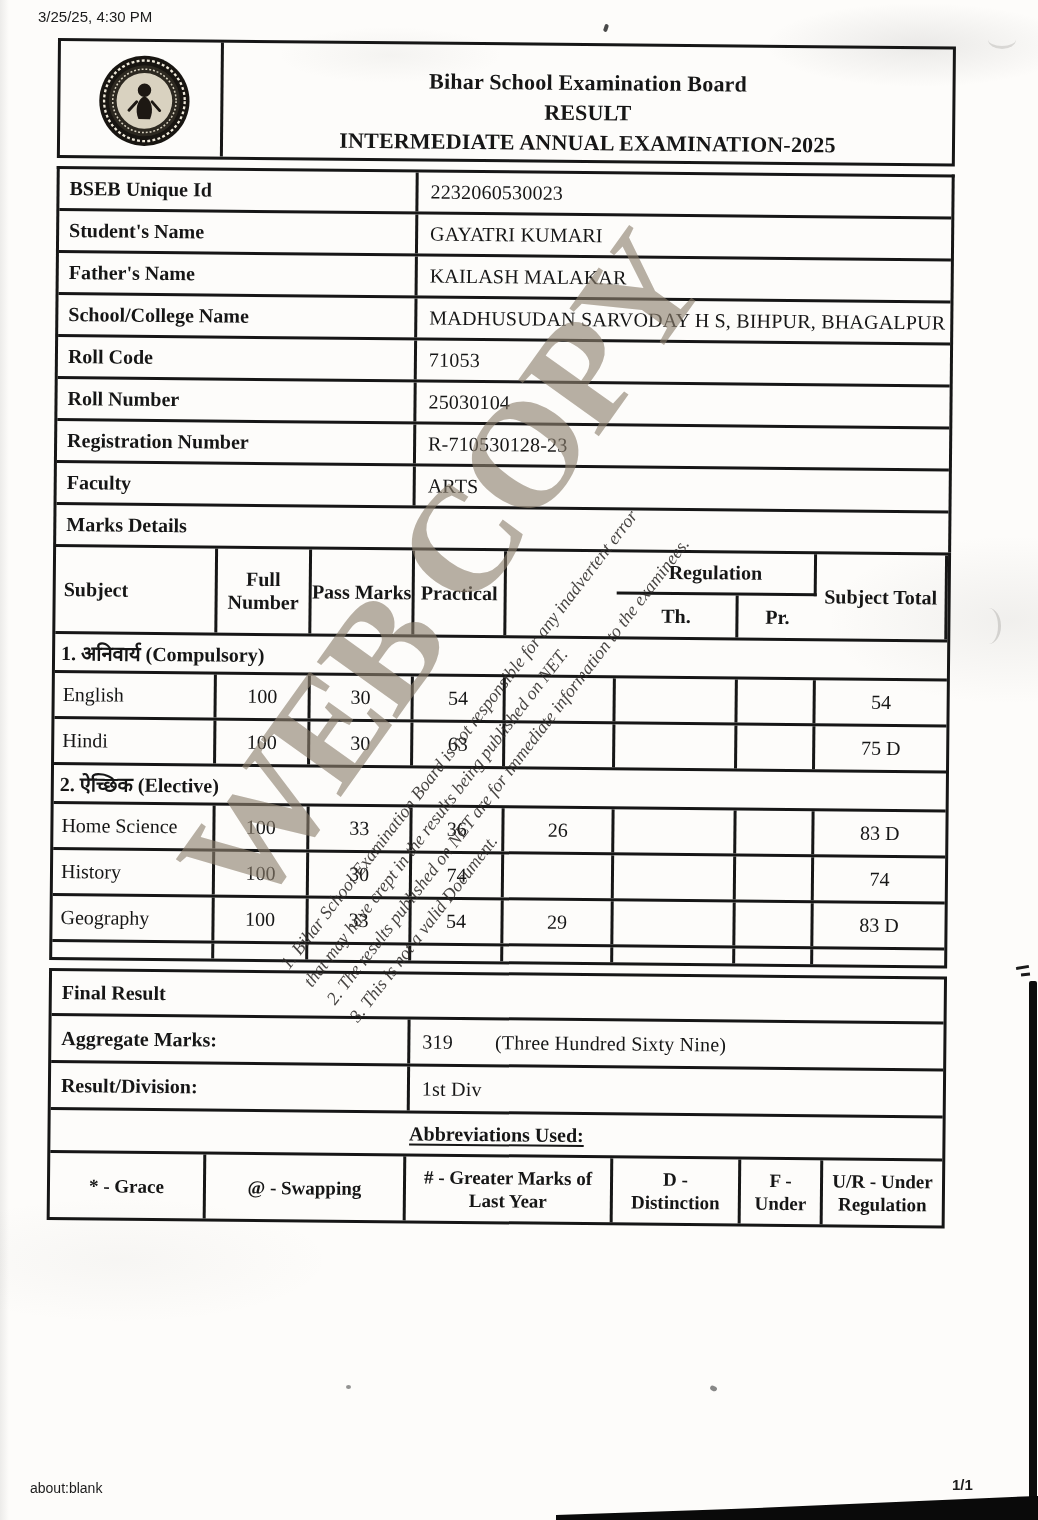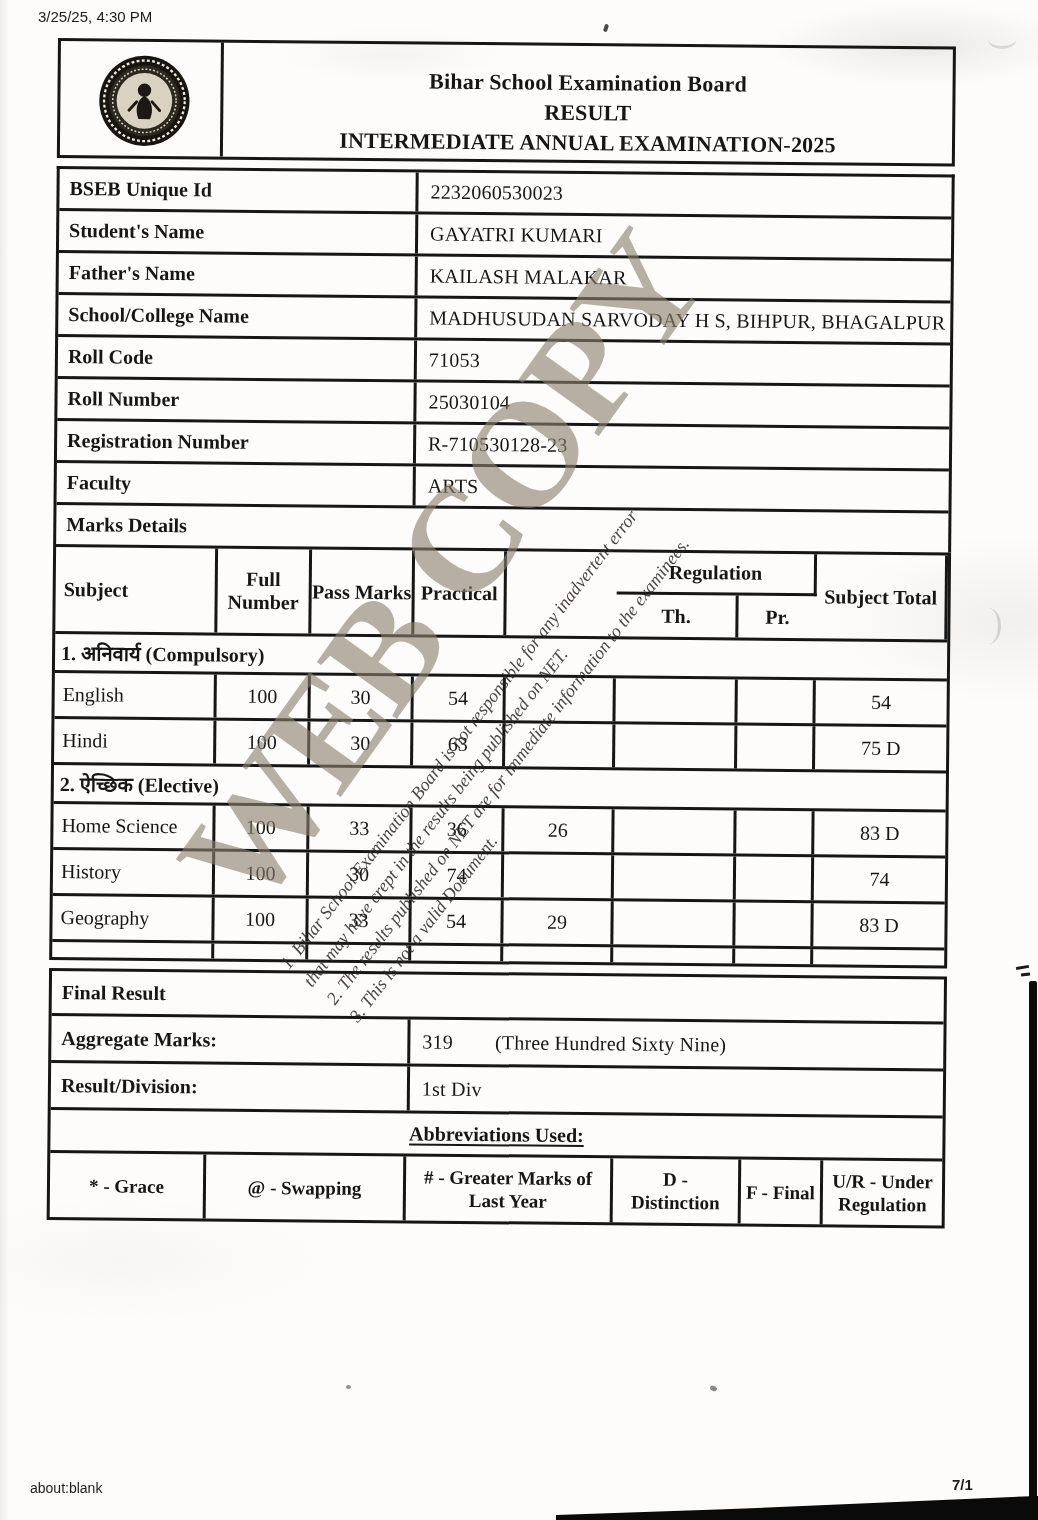--- a/index.html
+++ b/index.html
@@ -107,21 +107,21 @@
   .speck2{left:346px;top:1385px;width:5px;height:4px;background:#777;border-radius:50%;opacity:.8;}
   .speck3{left:710px;top:1386px;width:7px;height:5px;background:#6a6a6a;border-radius:50% 40% 60% 50%;opacity:.8;transform:rotate(30deg);}
   .curl1{left:976px;top:608px;width:22px;height:36px;border-right:3px solid #9a9894;border-radius:0 50% 50% 0/0 50% 50% 0;opacity:.35;}
   .curl2{left:988px;top:30px;width:28px;height:16px;border-bottom:3px solid #9a9894;border-radius:50%;opacity:.3;}
 </style>
 </head>
 <body>
 
 <div class="chrome-text ts">3/25/25, 4:30 PM</div>
 <div class="chrome-text fl">about:blank</div>
-<div class="chrome-text fr">7/1</div>
+<div class="chrome-text fr">1/1</div>
 
 <div class="sheet">
 
   <div class="header-box bx">
     <div class="logo-cell">
       <svg width="96" height="96" viewBox="0 0 100 100">
         <circle cx="50" cy="50" r="47" fill="#181511"></circle>
         <circle cx="50" cy="50" r="42" fill="none" stroke="#efe9da" stroke-width="2.4" stroke-dasharray="3 2.4"></circle>
         <circle cx="50" cy="50" r="37" fill="#2c2820"></circle>
         <circle cx="50" cy="50" r="29" fill="#d9d2c0"></circle>
@@ -277,21 +277,21 @@
       <div class="dvalue">1st Div</div>
     </div>
     <div class="frow abbr-title-row">
       <span>Abbreviations Used:</span>
     </div>
     <div class="abbr-grid">
       <div class="mcell">* - Grace</div>
       <div class="mcell">@ - Swapping</div>
       <div class="mcell"># - Greater Marks of Last Year</div>
       <div class="mcell">D - Distinction</div>
-      <div class="mcell">F - Final</div>
+      <div class="mcell">F - Under</div>
       <div class="mcell">U/R - Under Regulation</div>
     </div>
   </div>
 
   <div class="watermark">WEB COPY</div>
 
   <div class="disclaimers">
     <div>1. Bihar School Examination Board is not responsible for any inadvertent error</div>
     <div>that may have crept in the results being published on NET.</div>
     <div>2. The results published on NET are for immediate information to the examinees.</div>

